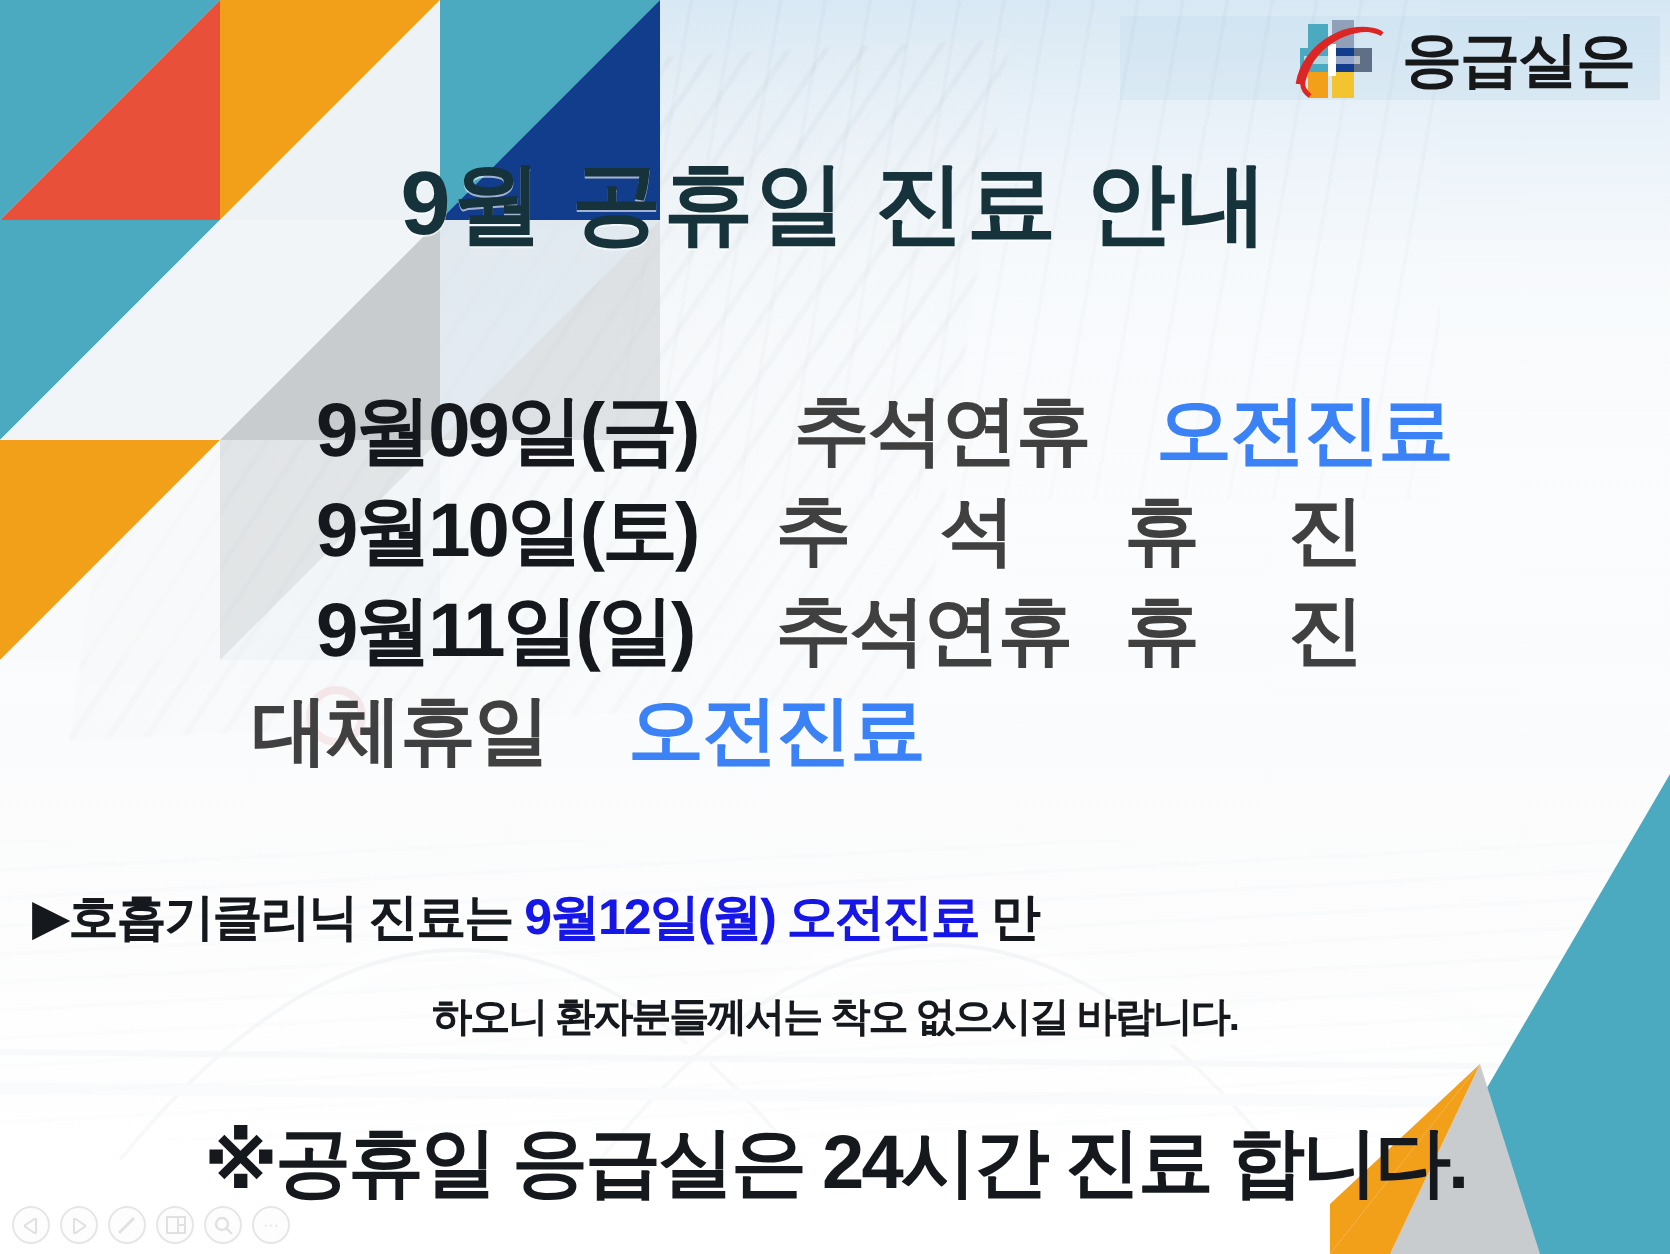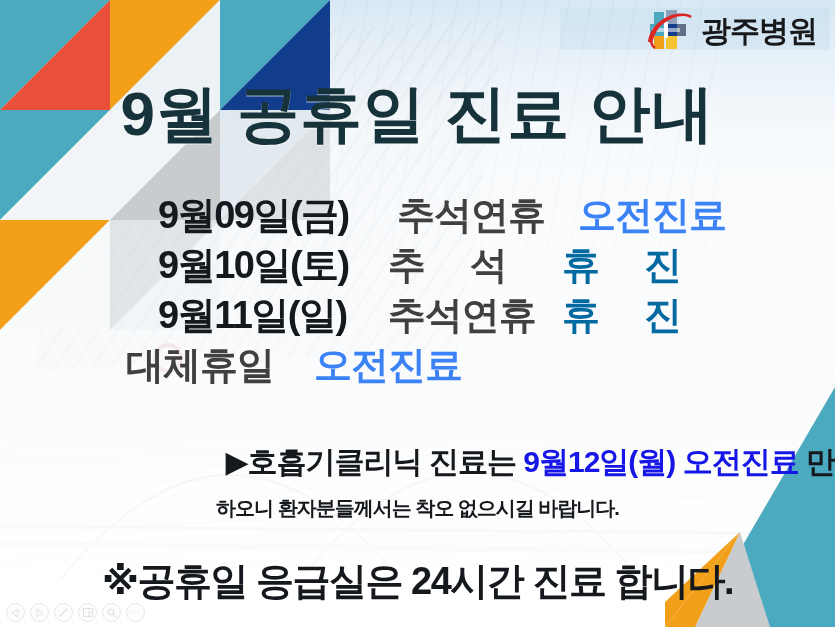--- a/index.html
+++ b/index.html
@@ -145,21 +145,21 @@
     line-height: 1;
     white-space: nowrap;
   }
 
   
   .title {
     position: absolute;
     left: 0; right: 0;
     top: 72px;
     text-align: center;
-    font-size: 62px;
+    font-size: 45px;
     font-weight: bold;
     color: #16323a;
     letter-spacing: 1px;
     white-space: nowrap;
     text-shadow: 0 1px 0 rgba(255,255,255,.6);
   }
 
   
   .schedule {
     position: absolute;
@@ -187,29 +187,29 @@
     letter-spacing: -1px;
   }
   .sch-kind.spaced {
     letter-spacing: 44px;
   }
   .sch-status {
     color: #15181c;
     letter-spacing: -1px;
   }
   .sch-status.blue   { color: #3b82f6; }
-  .sch-status.red    { color: #0369a1; letter-spacing: 44px; }
+  .sch-status.red    { color: #404040; letter-spacing: 44px; }
 
   
   .note-1 {
     position: absolute;
     left: 16px; right: 0;
     top: 442px;
-    text-align: right;
-    font-size: 30px;
+    text-align: left;
+    font-size: 25px;
     font-weight: bold;
     color: #15181c;
     letter-spacing: -1px;
     white-space: nowrap;
   }
   .note-1 .hl { color: #1616e6; }
 
   .note-2 {
     position: absolute;
     left: 0; right: 0;
@@ -325,21 +325,21 @@
         <rect x="20" y="16" width="11" height="12" fill="#123C8C"></rect>
         <rect x="4" y="16" width="14" height="12" fill="#4BAAC0"></rect>
         <rect x="31" y="16" width="9" height="12" fill="#5E6F86"></rect>
         <rect x="8" y="28" width="10" height="13" fill="#F2A01A"></rect>
         <rect x="20" y="28" width="11" height="13" fill="#F4C430"></rect>
         <rect x="18" y="14" width="4" height="16" fill="#ffffff"></rect>
         <rect x="6" y="20" width="28" height="4" fill="#ffffff" opacity=".55"></rect>
         <path d="M3,34 C6,14 30,1 45,9 C38,3 14,9 7,28 C5,33 4,36 9,40" fill="none" stroke="#DC2626" stroke-width="2.4"></path>
       </svg>
     </span>
-    <span class="logo-text">광주병원</span>
+    <span class="logo-text">응급실은</span>
   </div>
 
   <div class="title">9월 공휴일 진료 안내</div>
 
   <div class="schedule">
 
     <div class="sch-row">
       <span class="sch-date">9월09일(금)</span>
       <span class="sch-kind">추석연휴</span>
       <span class="sch-status blue">오전진료</span>

